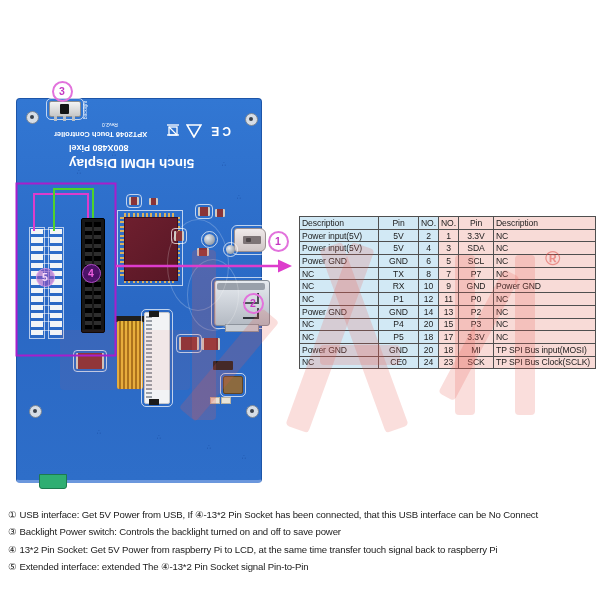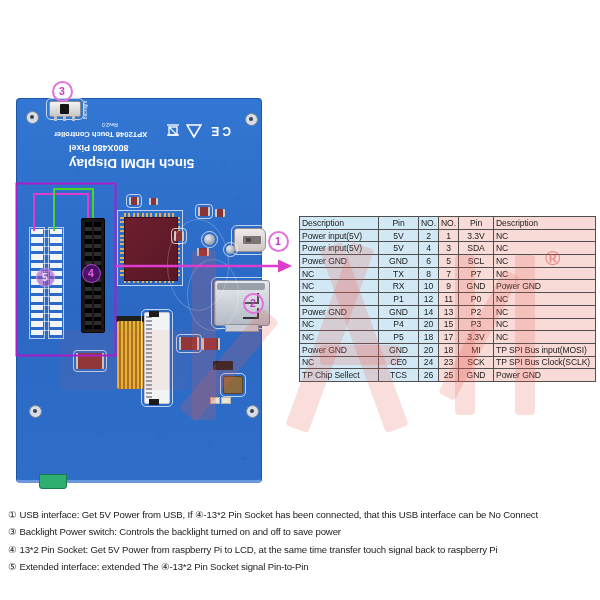--- a/index.html
+++ b/index.html
@@ -327,28 +327,20 @@
           <td class="pink al">TP SPI Bus input(MOSI)</td>
         </tr>
         <tr>
           <td class="blue al">NC</td>
           <td class="blue">CE0</td>
           <td class="blue">24</td>
           <td class="pink">23</td>
           <td class="pink">SCK</td>
           <td class="pink al">TP SPI Bus Clock(SCLK)</td>
         </tr>
-        <tr>
-          <td class="blue al">TP Chip Sellect</td>
-          <td class="blue">TCS</td>
-          <td class="blue">26</td>
-          <td class="pink">25</td>
-          <td class="pink">GND</td>
-          <td class="pink al">Power GND</td>
-        </tr>
       </tbody>
   </table>
 
   <div id="notes" class="abs">
     <div class="note"><span class="nnum">①</span><span>USB interface: Get 5V Power from USB, If ④-13*2 Pin Socket has been connected, that this USB interface can be No Connect</span></div>
     <div class="note"><span class="nnum">③</span><span>Backlight Power switch: Controls the backlight turned on and off to save power</span></div>
     <div class="note"><span class="nnum">④</span><span>13*2 Pin Socket: Get 5V Power from raspberry Pi to LCD, at the same time transfer touch signal back to raspberry Pi</span></div>
     <div class="note"><span class="nnum">⑤</span><span>Extended interface: extended The ④-13*2 Pin Socket signal Pin-to-Pin</span></div>
   </div>
 

